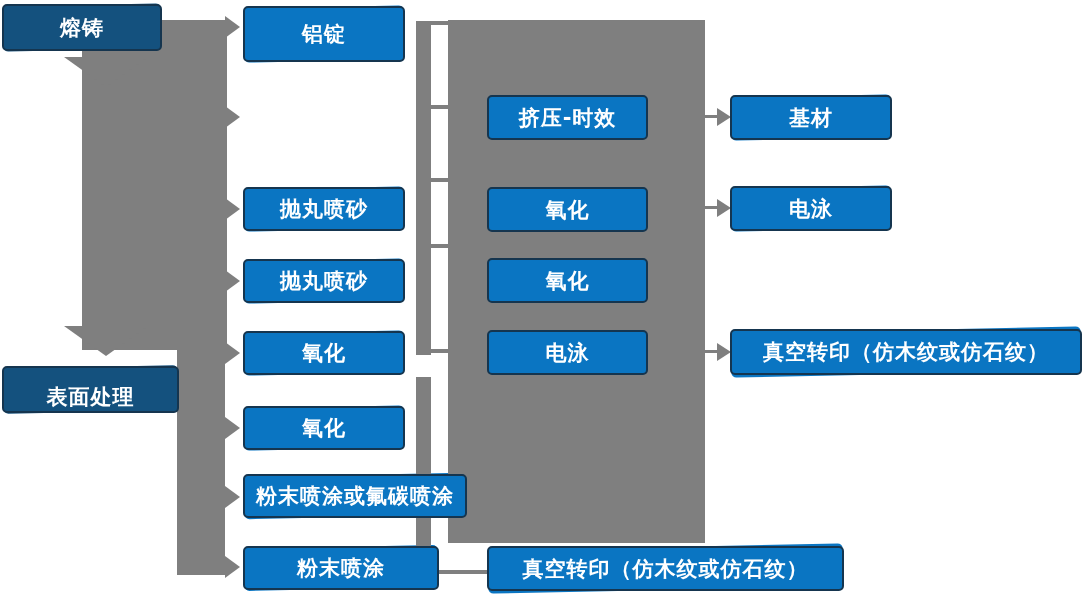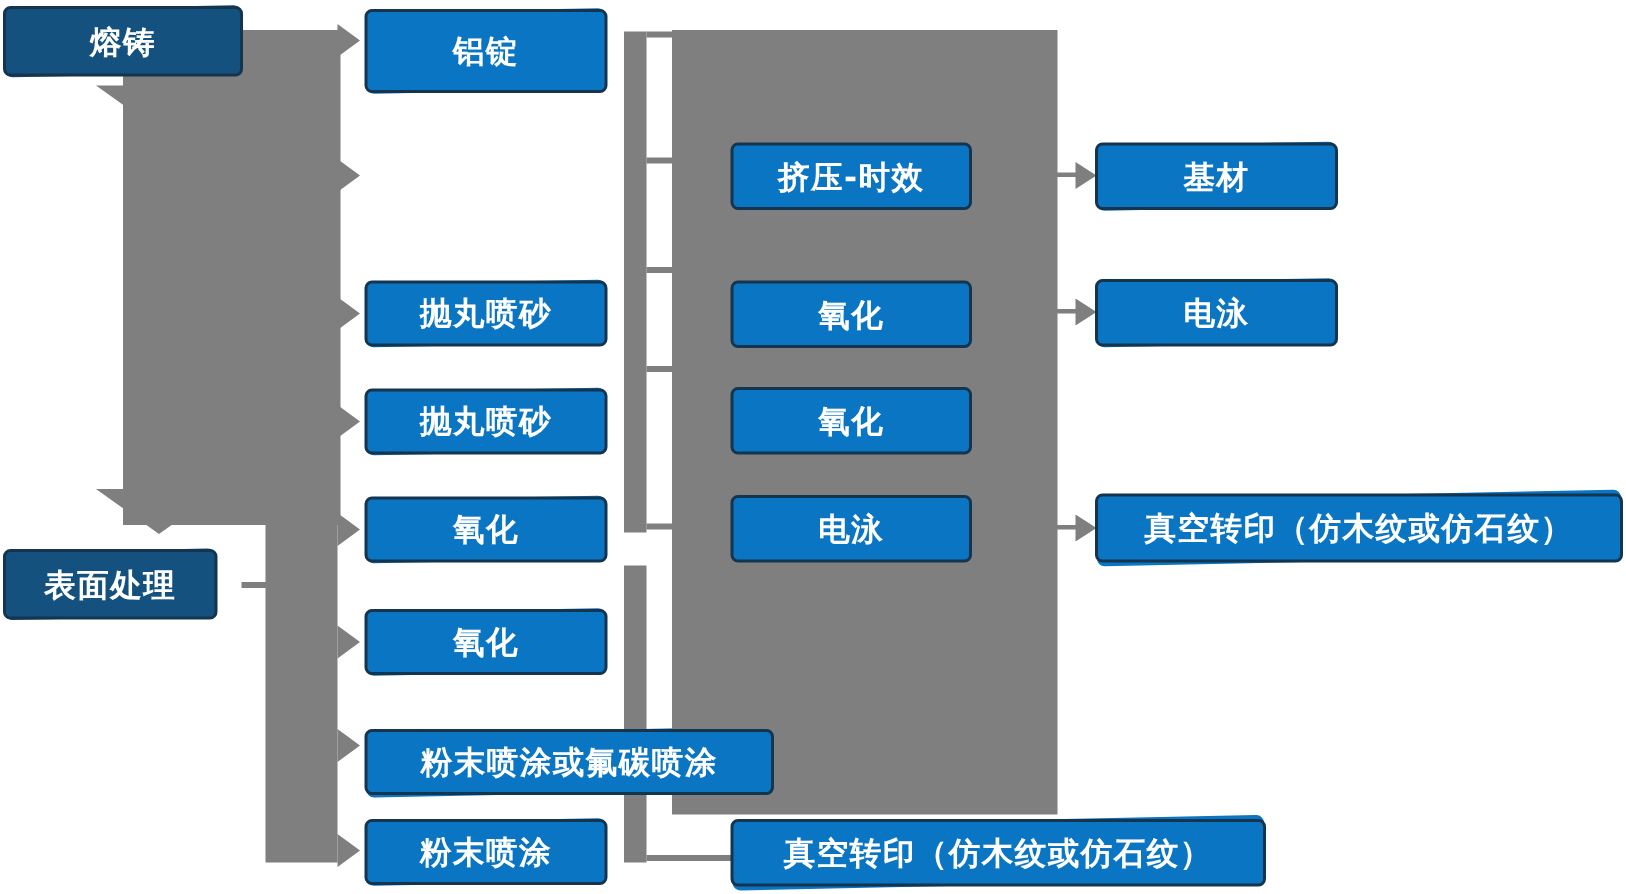--- a/index.html
+++ b/index.html
@@ -67,43 +67,43 @@
   <div class="bar" style="left:703px;top:115px;width:16px;height:3px;"></div>
   <div class="tri-right sm" style="left:717px;top:108px;"></div>
   <div class="bar" style="left:703px;top:206px;width:16px;height:3px;"></div>
   <div class="tri-right sm" style="left:717px;top:199px;"></div>
   <div class="bar" style="left:703px;top:350px;width:16px;height:3px;"></div>
   <div class="tri-right sm" style="left:717px;top:343px;"></div>
 
   <div class="node dark" style="left:2px;top:4px;width:160px;height:47px;justify-content:center;">
     <span class="lbl">熔铸</span>
   </div>
-  <div class="node dark" style="left:2px;top:366px;width:143px;height:47px;">
+  <div class="node dark" style="left:2px;top:366px;width:177px;height:47px;align-items:flex-end;">
     <span class="lbl">表面处理</span>
   </div>
 
   <div class="node" style="left:243px;top:6px;width:162px;height:56px;">
     <span class="lbl">铝锭</span>
   </div>
   <div class="node" style="left:243px;top:187px;width:162px;height:44px;">
     <span class="lbl">抛丸喷砂</span>
   </div>
   <div class="node" style="left:243px;top:259px;width:162px;height:44px;">
     <span class="lbl">抛丸喷砂</span>
   </div>
   <div class="node" style="left:243px;top:331px;width:162px;height:44px;">
     <span class="lbl">氧化</span>
   </div>
   <div class="node" style="left:243px;top:406px;width:162px;height:44px;">
     <span class="lbl">氧化</span>
   </div>
-  <div class="node" style="left:243px;top:474px;width:273px;height:44px;margin-top:12px;">
+  <div class="node" style="left:243px;top:474px;width:224px;height:44px;">
     <span class="lbl">粉末喷涂或氟碳喷涂</span>
   </div>
-  <div class="node" style="left:243px;top:546px;width:162px;height:44px;">
+  <div class="node" style="left:243px;top:546px;width:196px;height:44px;">
     <span class="lbl">粉末喷涂</span>
   </div>
 
   <div class="node" style="left:487px;top:95px;width:161px;height:45px;">
     <span class="lbl">挤压-时效</span>
   </div>
   <div class="node" style="left:487px;top:187px;width:161px;height:45px;">
     <span class="lbl">氧化</span>
   </div>
   <div class="node" style="left:487px;top:258px;width:161px;height:45px;">

